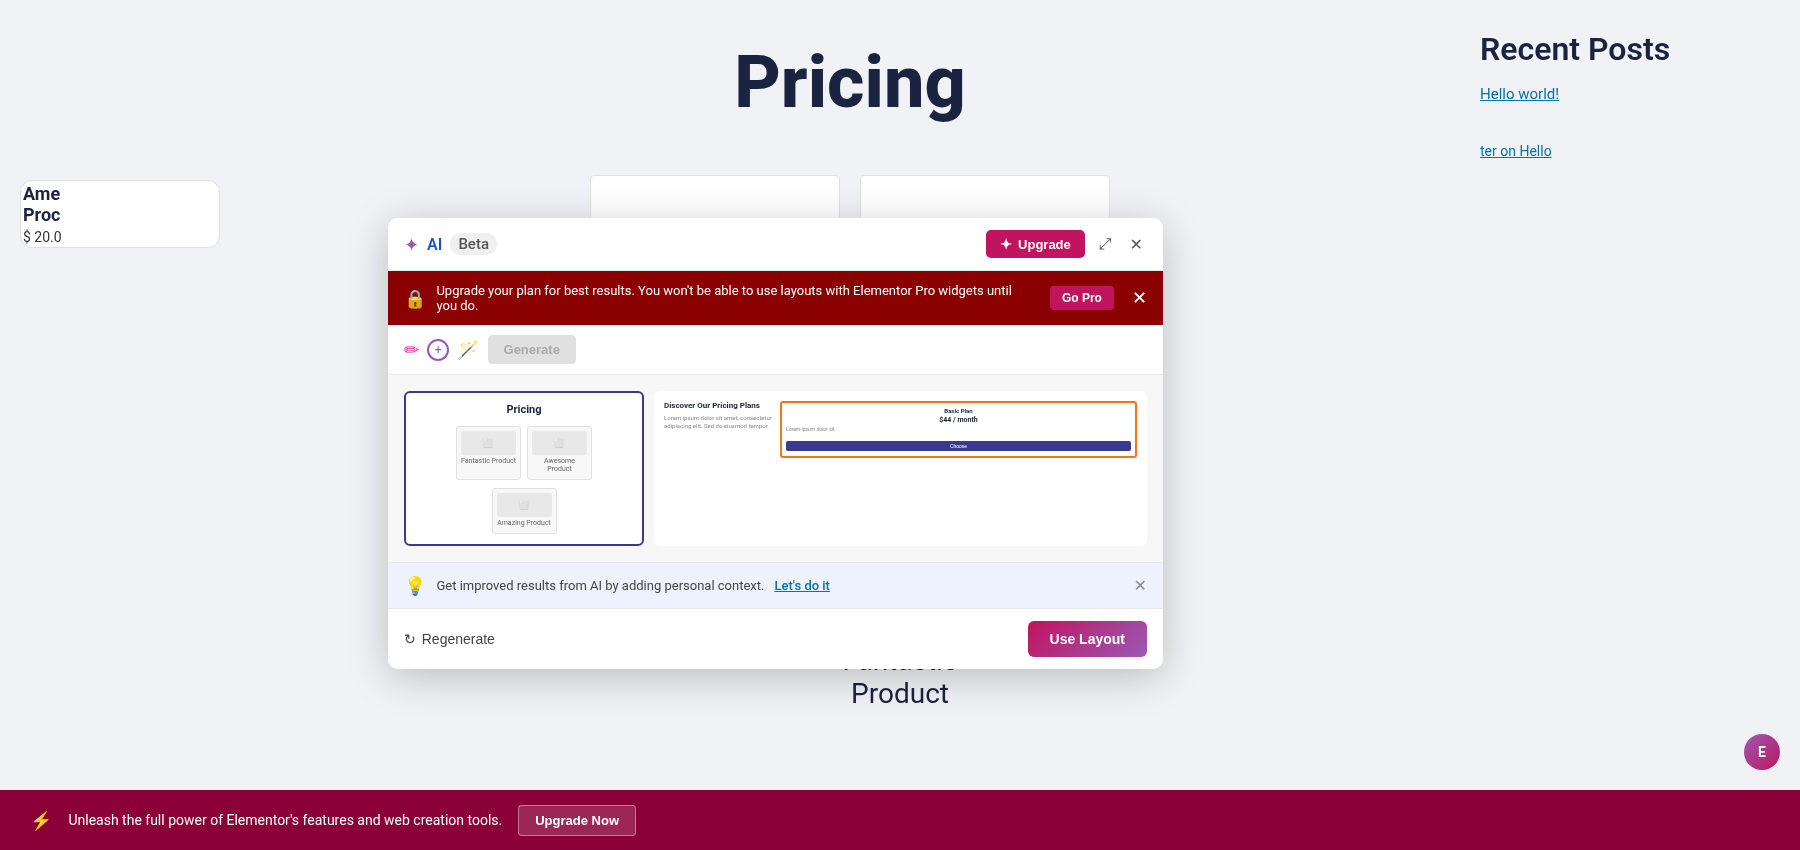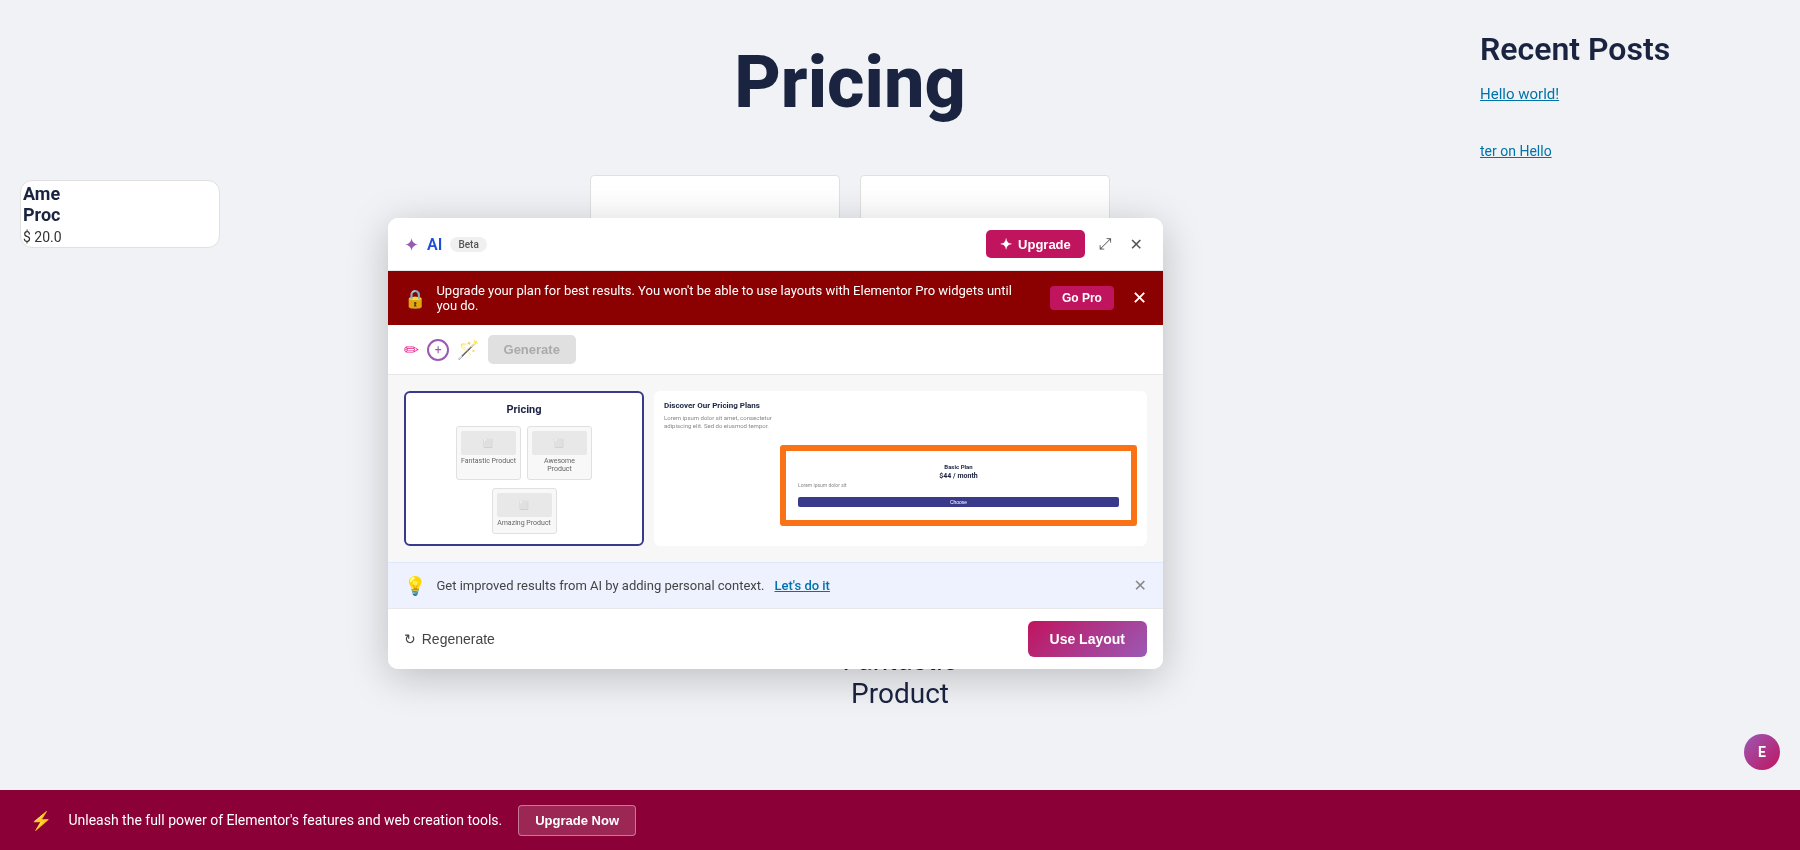--- a/index.html
+++ b/index.html
@@ -177,21 +177,21 @@
       font-size: 18px;
     }
     .ai-label {
       font-size: 16px;
       font-weight: 600;
       color: #1d4ed8;
     }
     .beta-badge {
       background: #f0f0f0;
       color: #555;
-      font-size: 10px;
+      font-size: 15px;
       padding: 2px 8px;
       border-radius: 10px;
       font-weight: 500;
     }
     .dialog-header-right {
       margin-left: auto;
       display: flex;
       align-items: center;
       gap: 10px;
     }
@@ -394,24 +394,23 @@
       color: #1a2340;
       margin-bottom: 4px;
     }
     .mini-pricing-desc {
       font-size: 6px;
       color: #888;
       line-height: 1.3;
     }
     .mini-plan-card {
       flex: 1;
-      border: 6px solid #f97316;
+      border: 2px solid #f97316;
       border-radius: 3px;
-      padding: 12px;
-      margin-top: 44px;
+      padding: 4px;
     }
     .mini-plan-name {
       font-size: 6px;
       font-weight: 700;
       color: #1a2340;
       margin-bottom: 2px;
       text-align: center;
     }
     .mini-plan-price {
       font-size: 7px;

